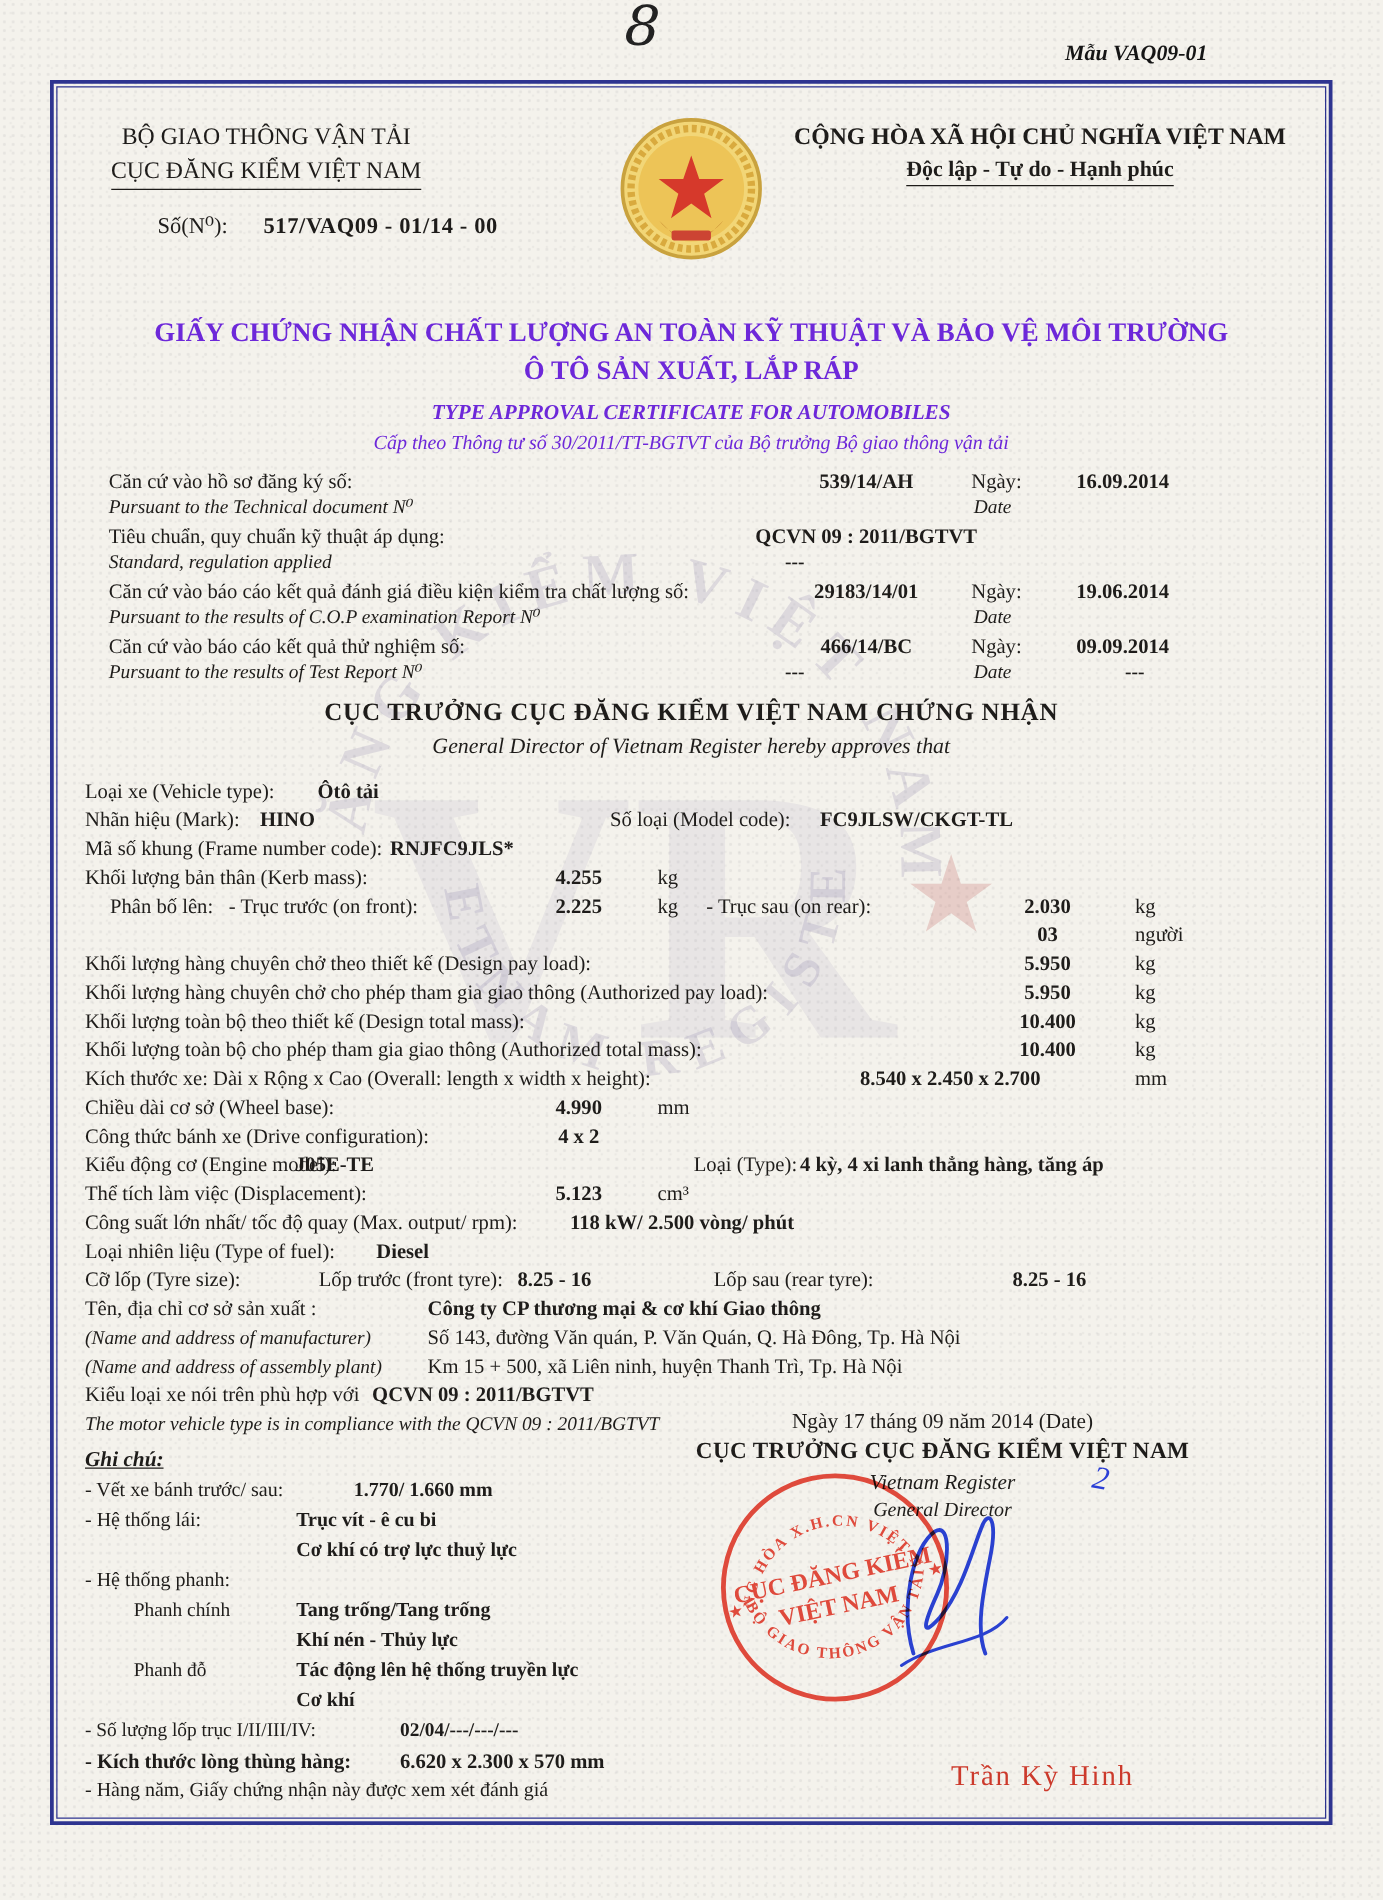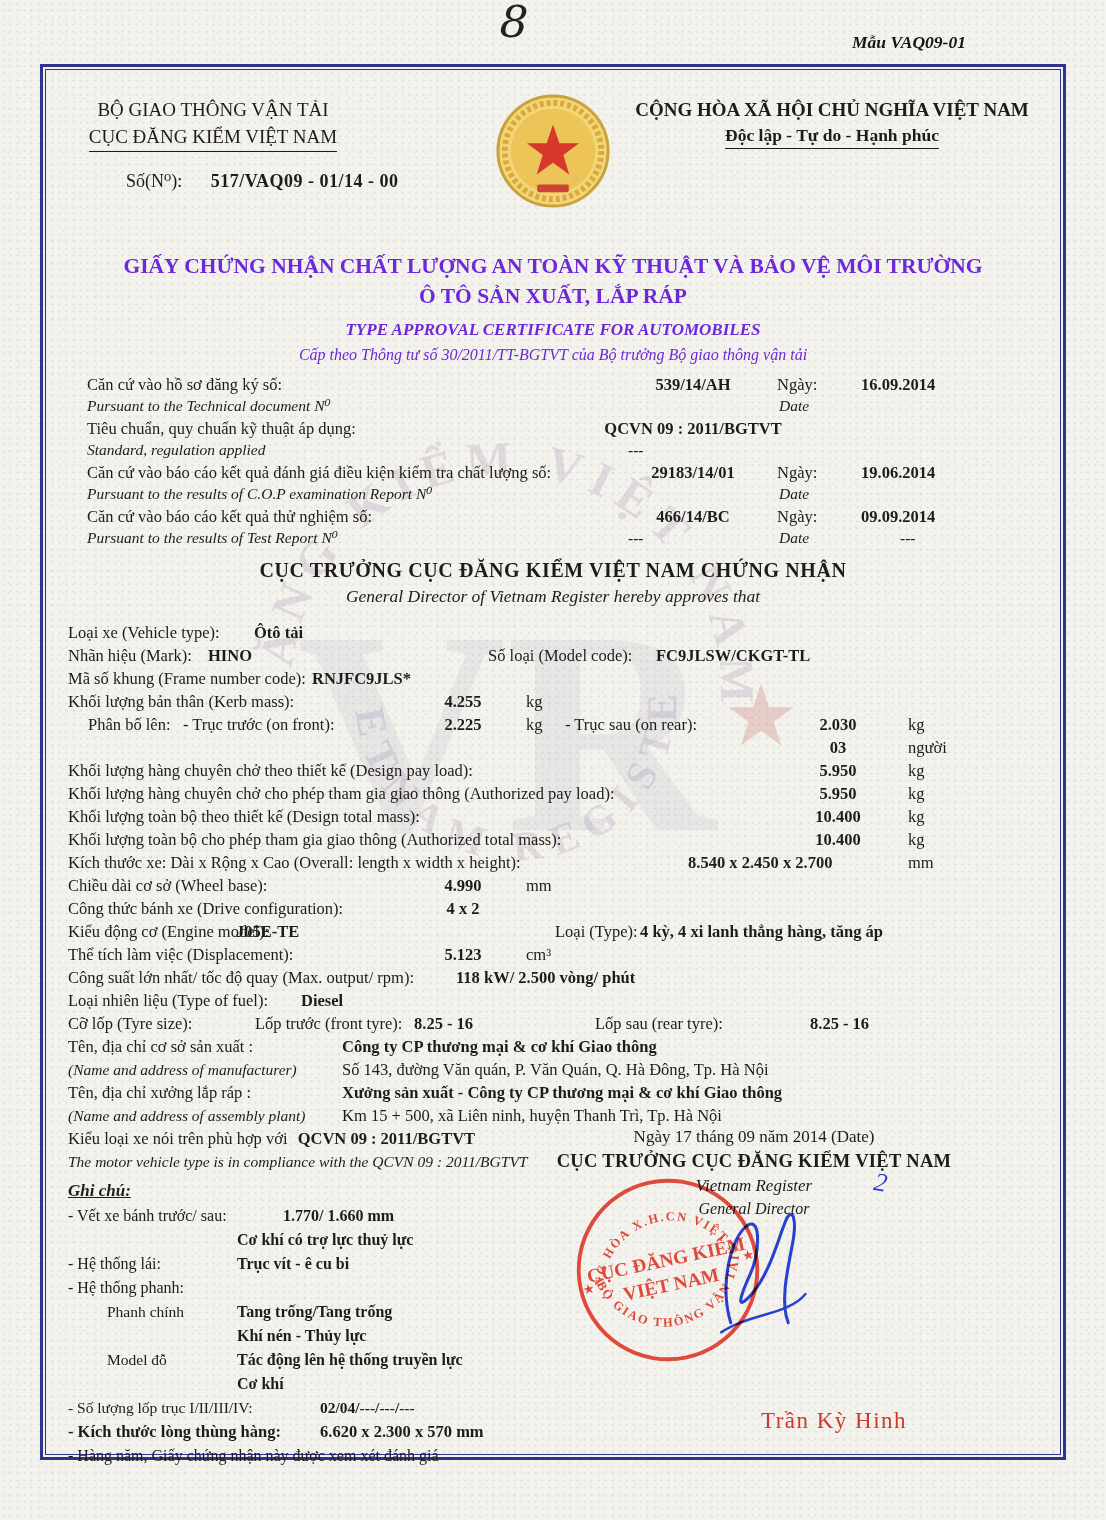--- a/index.html
+++ b/index.html
@@ -299,38 +299,34 @@
 
         <div class="srow">
           <span>Loại nhiên liệu (Type of fuel):</span>
           <b class="a" style="left:233px">Diesel</b>
         </div>
 
         <div class="srow">
           <span>Cỡ lốp (Tyre size):</span>
           <span class="a" style="left:187px">Lốp trước (front tyre):</span>
           <b class="a" style="left:346px">8.25 - 16</b>
-          <span class="a" style="left:527px">Lốp sau (rear tyre):</span>
+          <span class="a" style="left:503px">Lốp sau (rear tyre):</span>
           <b class="a" style="left:742px">8.25 - 16</b>
         </div>
 
         <div class="srow">
           <span>Tên, địa chỉ cơ sở sản xuất :</span>
           <b class="a" style="left:274px">Công ty CP thương mại &amp; cơ khí Giao thông</b>
         </div>
         <div class="srow">
           <span class="enlab">(Name and address of manufacturer)</span>
           <span class="a" style="left:274px">Số 143, đường Văn quán, P. Văn Quán, Q. Hà Đông, Tp. Hà Nội</span>
         </div>
 
         <div class="srow">
-          <span>Tên, địa chỉ xưởng lắp ráp :</span>
-          <b class="a" style="left:274px">Xưởng sản xuất - Công ty CP thương mại &amp; cơ khí Giao thông</b>
-        </div>
-        <div class="srow">
           <span class="enlab">(Name and address of assembly plant)</span>
           <span class="a" style="left:274px">Km 15 + 500, xã Liên ninh, huyện Thanh Trì, Tp. Hà Nội</span>
         </div>
 
         <div class="srow">
           <span>Kiểu loại xe nói trên phù hợp với</span>
           <b style="margin-left:6px">QCVN 09 : 2011/BGTVT</b>
         </div>
         <div class="srow">
           <span class="enlab">The motor vehicle type is in compliance with the QCVN 09 : 2011/BGTVT</span>
@@ -339,39 +335,39 @@
 
       <div class="notes">
         <div class="nhead">Ghi chú:</div>
 
         <div class="nrow">
           <span>- Vết xe bánh trước/ sau:</span>
           <b class="a" style="left:215px">1.770/ 1.660 mm</b>
         </div>
 
         <div class="nrow">
-          <b class="a" style="left:169px">Cơ khí có trợ lực thuỷ lực</b>
-        </div>
-        <div class="nrow">
           <span>- Hệ thống lái:</span>
           <b class="a" style="left:169px">Trục vít - ê cu bi</b>
         </div>
+        <div class="nrow">
+          <b class="a" style="left:169px">Cơ khí có trợ lực thuỷ lực</b>
+        </div>
 
         <div class="nrow">
           <span>- Hệ thống phanh:</span>
         </div>
         <div class="nrow">
           <span class="a small" style="left:39px">Phanh chính</span>
           <b class="a" style="left:169px">Tang trống/Tang trống</b>
         </div>
         <div class="nrow">
           <b class="a" style="left:169px">Khí nén - Thủy lực</b>
         </div>
         <div class="nrow">
-          <span class="a small" style="left:39px">Model đỗ</span>
+          <span class="a small" style="left:39px">Phanh đỗ</span>
           <b class="a" style="left:169px">Tác động lên hệ thống truyền lực</b>
         </div>
         <div class="nrow">
           <b class="a" style="left:169px">Cơ khí</b>
         </div>
 
         <div class="nrow small">
           <span>- Số lượng lốp trục I/II/III/IV:</span>
           <b class="a" style="left:252px">02/04/---/---/---</b>
         </div>

